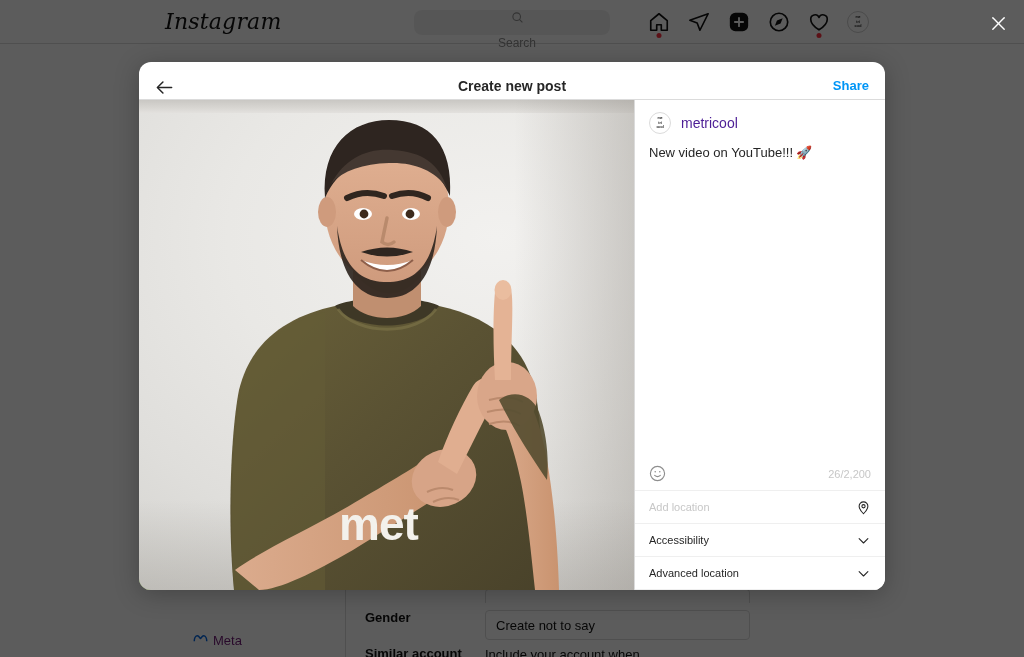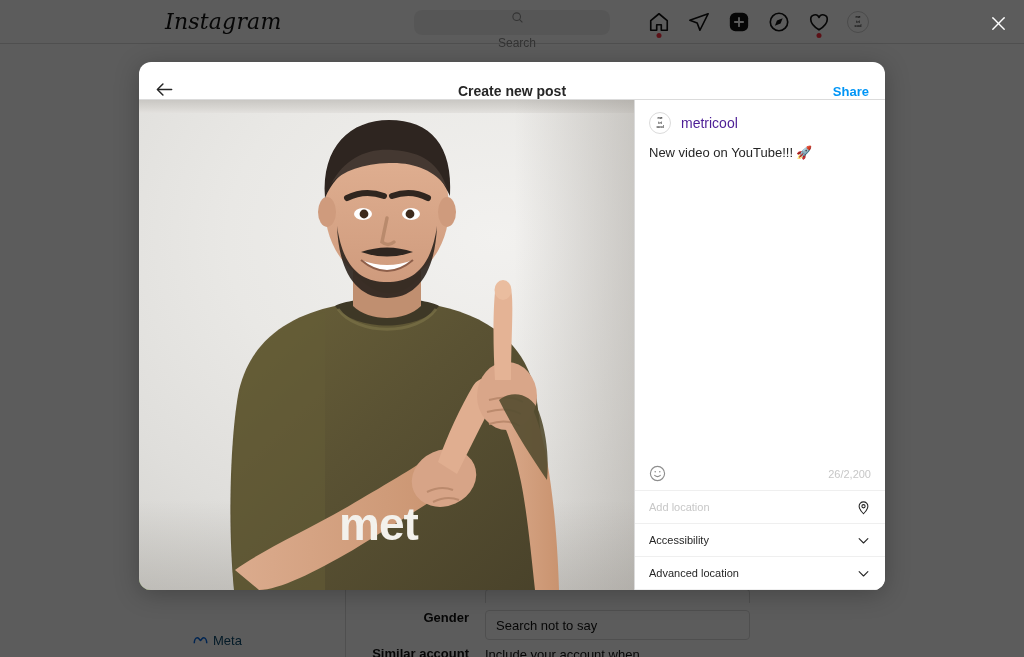--- a/index.html
+++ b/index.html
@@ -103,32 +103,31 @@
   .bg-sidecard {
     position: absolute;
     left: 166px; top: 589px;
     width: 180px; height: 68px;
     border-right: 1px solid #dbdbdb;
     border-top: 1px solid #dbdbdb;
   }
   .bg-meta {
     position: absolute;
     left: 193px; top: 633px;
-    display: flex; align-items: center; gap: 5px;
+    display: flex; gap: 5px;
     font-size: 13px;
-    color: #0c4a6e;
+    color: #701a75;
   }
   .bg-row {
     position: absolute;
     display: flex;
     align-items: flex-start;
   }
   .bg-row .lbl {
     width: 120px;
-    text-align: right;
     font-size: 13px;
     font-weight: 700;
     color: #111;
     padding-right: 16px;
   }
   .bg-field {
     width: 265px;
     height: 30px;
     border: 1px solid #dbdbdb;
     border-radius: 4px;
@@ -182,22 +181,22 @@
     display: flex;
     flex-direction: column;
     box-shadow: 0 4px 24px rgba(0,0,0,0.25);
   }
 
   .modal-header {
     height: 38px;
     min-height: 38px;
     border-bottom: 1px solid #dbdbdb;
     display: flex;
-    align-items: flex-end;
-    padding: 0 16px;
+    align-items: flex-start;
+    padding: 16px 16px;
     position: relative;
   }
   .modal-title {
     position: absolute;
     left: 0; right: 0;
     text-align: center;
     font-size: 14px;
     font-weight: 600;
     color: #262626;
     pointer-events: none;
@@ -401,21 +400,21 @@
     <svg width="15" height="11" viewBox="0 0 24 16" fill="none" stroke="#0064e0" stroke-width="2.4">
       <path d="M2 12.5c0-5 2.2-9 5-9s4 4.5 5 4.5S14.2 3.5 17 3.5s5 4 5 9"></path>
     </svg>
     <span>Meta</span>
   </div>
 
   <div class="bg-stub"></div>
 
   <div class="bg-row" style="left:365px; top:610px;">
     <div class="lbl">Gender</div>
-    <div class="bg-field">Search not to say</div>
+    <div class="bg-field">Create not to say</div>
   </div>
 
   <div class="bg-row" style="left:365px; top:646px;">
     <div class="lbl">Similar account</div>
     <div class="bg-plain">Include your account when</div>
   </div>
 </div>
 
 <div class="scrim"></div>
 

